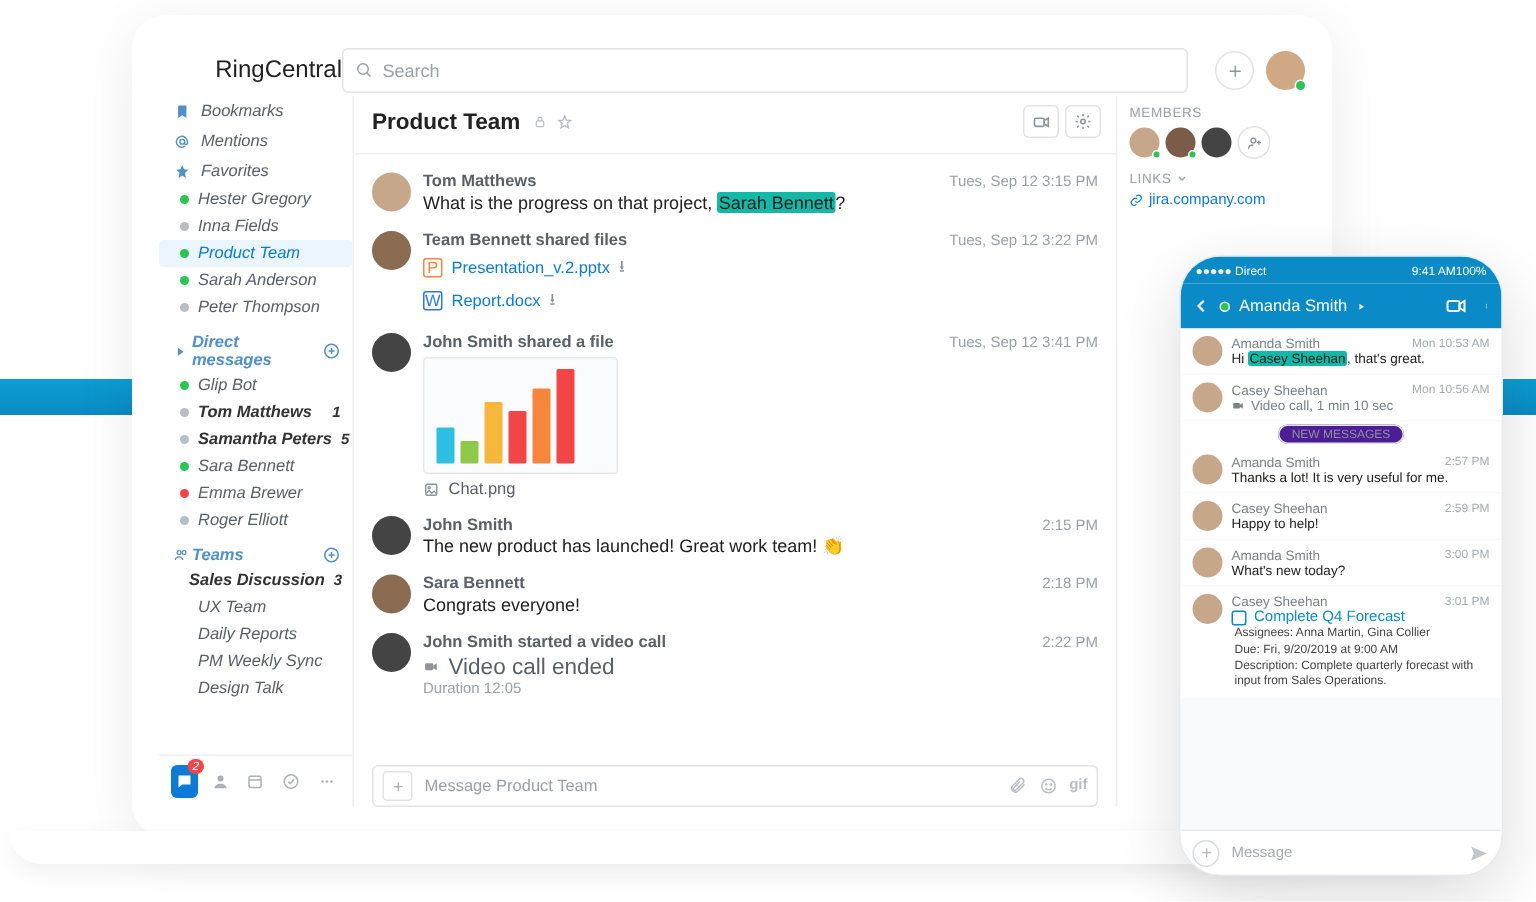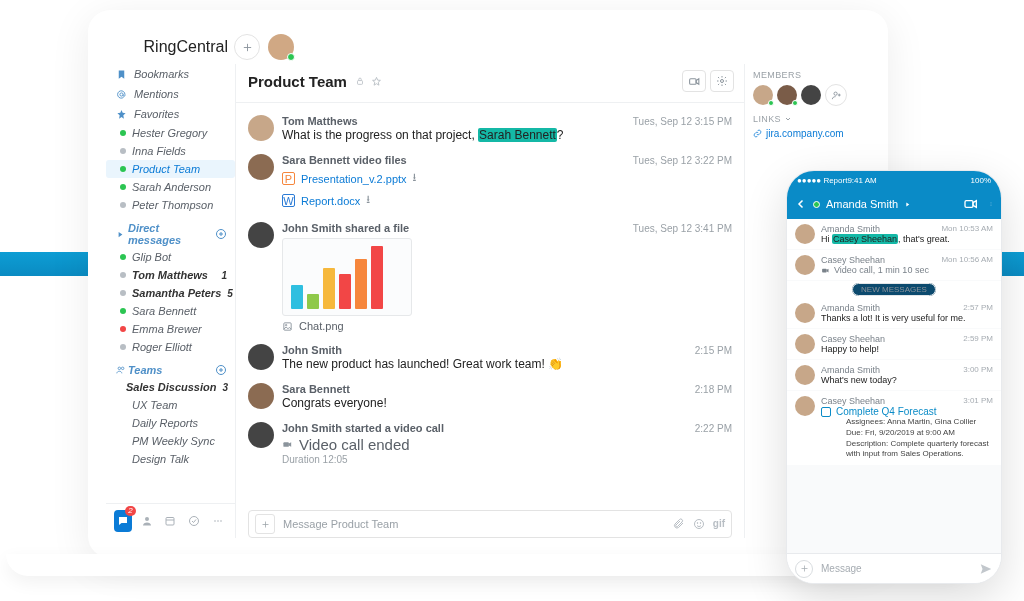--- a/index.html
+++ b/index.html
@@ -69,51 +69,58 @@
 .rp-h{ text-transform:uppercase; letter-spacing:.4px; font-size:9px; color:#9aa1a7; margin-bottom:4px;}
 .members{ display:flex; gap:4px; align-items:center; margin-bottom:8px;}
 .mem{ width:20px; height:20px; border-radius:50%; background:#c7a789; position:relative;}
 .mem .presence{width:6px;height:6px;}
 .addm{ width:22px; height:22px; border-radius:50%; border:1px solid #e3e3e3; display:flex; align-items:center; justify-content:center; color:#8b949c;}
 .link-row{ display:flex; align-items:center; gap:4px; color:#0b7bd6; font-size:10px;}
 
 
 .phone{ position:absolute; right:22px; top:170px; width:216px; height:414px; background:#fff; border-radius:28px; box-shadow:0 14px 44px rgba(0,0,0,.14); overflow:hidden; border:1px solid #e8eaed;}
 .statusbar{ height:18px; background:#0a8bc7; display:flex; align-items:center; color:#fff; font-size:8px; padding:0 10px;}
-.statusbar .sp{flex:1; text-align:left;}
+.statusbar .sp{flex:1; text-align:right;}
 .ph-hdr{ height:30px; background:#0a8bc7; display:flex; align-items:center; color:#fff; padding:0 8px; font-size:11px;}
 .ph-hdr .back{ margin-right:6px;}
 .ph-hdr .pdot{ width:7px; height:7px; border-radius:50%; background:#2bc552; margin-right:6px; border:1px solid #fff;}
 .ph-hdr .sp2{flex:1}
 .ph-body{ height:calc(100% - 18px - 30px - 30px); overflow:hidden; background:#f9fafb;}
 .pmsg{ display:flex; padding:5px 8px; font-size:9px; color:#222; background:#fff; margin-bottom:1px;}
 .pmsg .pav{ width:20px; height:20px; border-radius:50%; flex:0 0 20px; background:#c7a789; margin-right:6px;}
 .pmsg .pb{ flex:1;}
 .pmsg .phd{ display:flex;}
 .pmsg .pn{ color:#7a828a; font-size:9px;}
 .pmsg .pt{ margin-left:auto; color:#a6acb2; font-size:8px;}
 .newdiv{ text-align:center; font-size:8px; color:#8b949c; padding:4px 0; background:#fff; position:relative;}
-.newdiv span{ background:#0c4a6e; border:1px solid #e3e6e9; padding:1px 8px; border-radius:9px;}
+.newdiv span{ background:#4c1d95; border:1px solid #e3e6e9; padding:1px 8px; border-radius:9px;}
 .task{ display:flex; gap:5px; align-items:flex-start;}
 .task .cb{ width:10px; height:10px; border:1.5px solid #0a8bc7; border-radius:2px; margin-top:1px; flex:0 0 10px;}
 .task .tt{ color:#0a8bc7; font-weight:400; font-size:10px;}
-.task-body{ font-size:8px; color:#444; margin-left:25px; line-height:1.35;}
+.task-body{ font-size:8px; color:#444; margin-left:2px; line-height:1.35;}
 .ph-comp{ height:30px; border-top:1px solid #e8eaed; display:flex; align-items:center; padding:0 8px; font-size:10px; color:#a6acb2; background:#fff;}
 .ph-comp .add{ width:18px; height:18px; border:1px solid #d8dcdf; border-radius:50%; display:flex; align-items:center; justify-content:center; margin-right:8px;}
 .ph-comp .send{ margin-left:auto; color:#c2c7cc;}
 svg{ display:block;}
 </style>
 </head>
 <body>
 
 <div class="laptop-shell">
   <div class="app">
 
     <div class="topbar">
       <div class="logo">RingCentral</div>
+      <div class="search">
+        <svg width="12" height="12" viewBox="0 0 24 24" fill="none" stroke="currentColor" stroke-width="2">
+            <circle cx="10" cy="10" r="7"></circle>
+            <line x1="20" y1="20" x2="15" y2="15"></line>
+          </svg>
+        <span>Search</span>
+      </div>
       <div class="icon-btn">
         <svg width="11" height="11" viewBox="0 0 24 24" stroke="currentColor" stroke-width="2">
             <line x1="12" y1="4" x2="12" y2="20"></line>
             <line x1="4" y1="12" x2="20" y2="12"></line>
           </svg>
       </div>
       <div class="avatar">
           <span class="dot"></span>
         </div>
     </div>
@@ -324,21 +331,21 @@
                   <span class="name">Tom Matthews</span>
                   <span class="time">Tues, Sep 12 3:15 PM</span>
                 </div>
                 <div class="txt">What is the progress on that project, <span class="hl">Sarah Bennett</span>?</div>
               </div>
             </div>
             <div class="msg">
               <div class="av" style="background:#8b6b52"></div>
               <div class="body">
                 <div class="hd">
-                  <span class="name">Sara Bennett video files</span>
+                  <span class="name">Team Bennett shared files</span>
                   <span class="time">Tues, Sep 12 3:22 PM</span>
                 </div>
                 <div class="file-row">
                   <span class="file-ic p">P</span>
                   <span>Presentation_v.2.pptx</span>
                   <span class="dl">⭳</span>
                 </div>
                 <div class="file-row">
                   <span class="file-ic w">W</span>
                   <span>Report.docx</span>
@@ -467,21 +474,21 @@
           </div>
       </div>
 
     </div>
   </div>
 </div>
 <div class="laptop-base"></div>
 
 <div class="phone">
   <div class="statusbar">
-    <span>●●●●● Report</span>
+    <span>●●●●● Direct</span>
     <span class="sp">9:41 AM</span>
     <span>100%</span>
   </div>
   <div class="ph-hdr">
     <span class="back">
         <svg width="12" height="12" viewBox="0 0 24 24" stroke="currentColor" stroke-width="3" fill="none">
           <path d="M15 5l-7 7 7 7"></path>
         </svg>
       </span>
     <span class="pdot"></span>

